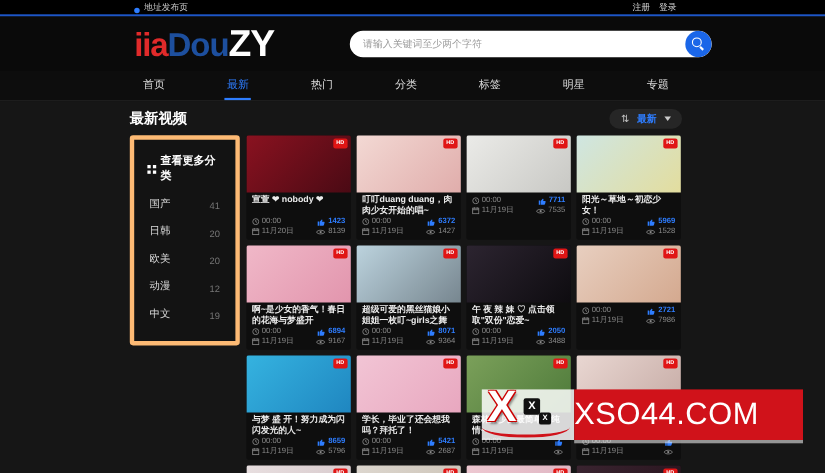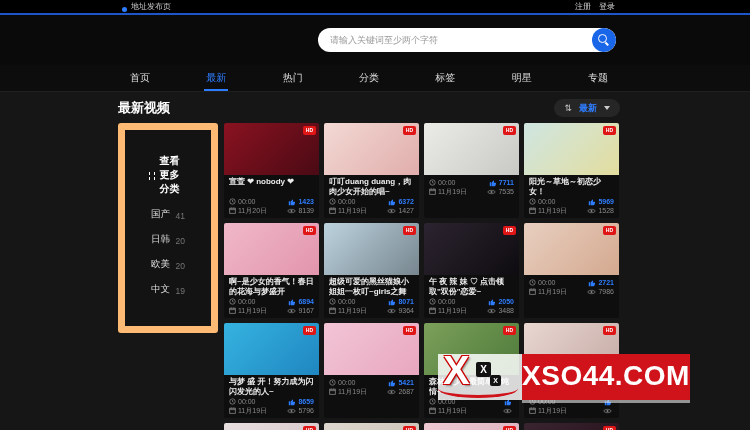--- a/index.html
+++ b/index.html
@@ -11,21 +11,21 @@
   .topbar-left{display:flex;align-items:flex-end;gap:4px}
   .dot{width:5px;height:5px;border-radius:50%;background:#2e7dff}
   .topbar-right{display:flex;gap:8px}
   .toplink{cursor:pointer;color:#d5d5d5}
   
   .header{height:50px;background:#0a0a0a;position:relative}
   .logo{position:absolute;left:122px;top:6px;font-weight:bold;font-size:30px;letter-spacing:-1px;cursor:pointer;line-height:38px}
   .logo .l-red{color:#e02a2a}
   .logo .l-blue{color:#1d4f9e}
   .logo .l-white{color:#fff;font-size:34px}
-  .search{position:absolute;left:318px;top:13px;width:298px;height:24px;background:#fff;border-radius:12px;
+  .search{position:absolute;left:318px;top:13px;width:329px;height:24px;background:#fff;border-radius:12px;
           display:flex;align-items:center;overflow:hidden}
   .search input{flex:1;border:none;outline:none;background:transparent;font-size:9px;padding:0 12px;color:#333;
                 font-family:"Liberation Sans",sans-serif}
   .search input::placeholder{color:#9a9a9a}
   .search-btn{width:24px;height:24px;border-radius:50%;background:#1a66e8;border:none;display:flex;
               align-items:center;justify-content:center;cursor:pointer;flex:0 0 auto}
   .mag{width:7px;height:7px;border:1.5px solid #fff;border-radius:50%;position:relative;margin:-3px 0 0 -3px;display:block}
   .mag::after{content:"";position:absolute;width:4px;height:1.5px;background:#fff;transform:rotate(45deg);right:-3px;bottom:-2px}
   
   .nav{height:26px;background:#0d0d0d;border-bottom:1px solid #202020;display:flex;
@@ -35,21 +35,21 @@
   
   .main{padding:6px 0 0 118px;width:502px}
   .head-row{display:flex;justify-content:space-between;align-items:center;height:20px;margin-bottom:5px}
   .page-title{margin:0;font-size:13px;color:#fff;font-weight:bold}
   .sort{display:flex;align-items:center;gap:7px;background:#262626;border-radius:10px;height:18px;
         padding:0 10px;font-size:9px;color:#c5c5c5;cursor:pointer}
   .sort .sort-label{color:#2e7dff;font-weight:bold}
   .caret{width:0;height:0;border-left:3px solid transparent;border-right:3px solid transparent;border-top:4px solid #ccc;display:block}
   .content{display:flex;align-items:flex-start}
   
-  .sidebar{width:100px;box-sizing:border-box;background:#131313;border:7px solid #fdba74;border-radius:3px;padding:24px}
+  .sidebar{width:100px;box-sizing:border-box;background:#131313;border:4px solid #fdba74;border-radius:3px;padding:12px}
   .sb-title{display:flex;align-items:center;gap:5px;font-size:10px;font-weight:bold;color:#fff;margin-bottom:6px}
   .grid-ic{width:3px;height:3px;background:#fff;box-shadow:5px 0 0 #fff,0 5px 0 #fff,5px 5px 0 #fff;margin:0 4px 4px 0;display:block}
   .sb-item{display:flex;justify-content:space-between;align-items:flex-end;padding:6px 2px;font-size:9.5px;color:#ddd;cursor:pointer}
   .sb-count{color:#767676;font-size:8.5px}
   
   .grid{display:grid;grid-template-columns:repeat(4,95px);gap:5px;margin-left:6px}
   .card{background:#0e0e0e;border-radius:2px;overflow:hidden;cursor:pointer}
   .thumb{height:52px;position:relative;background:#333}
   .thumb.stripes{background-image:repeating-linear-gradient(90deg,rgba(0,0,0,.28) 0 3px,rgba(255,255,255,.05) 3px 8px)}
   .badge{position:absolute;top:3px;right:3px;background:#e01515;color:#fff;font-size:5px;line-height:1;
@@ -63,39 +63,42 @@
   
   .watermark{position:absolute;left:438px;top:354px;height:46px;display:flex;z-index:9}
   .wm-logo{width:84px;background:rgba(255,255,255,.84);position:relative;overflow:hidden}
   .wm-x{position:absolute;left:5px;top:-6px;font-size:40px;font-weight:900;color:#fff;
         text-shadow:1px 1px 0 #c00,-1px -1px 0 #c00,1px -1px 0 #c00,-1px 1px 0 #c00,2px 2px 2px rgba(0,0,0,.4)}
   .wm-sq{position:absolute;background:#111;color:#fff;font-weight:900;border-radius:2px;display:flex;
          align-items:center;justify-content:center}
   .wm-sq1{width:15px;height:15px;left:38px;top:8px;font-size:10px}
   .wm-sq2{width:11px;height:11px;left:52px;top:21px;font-size:7px}
   .wm-swoosh{position:absolute;left:0;bottom:2px;width:80px;height:16px;border-bottom:3px solid #d0121a;border-radius:50%}
-  .wm-band{width:168px;background:#d0121a;color:#fff;font-weight:700;font-size:28px;line-height:44px;
-           text-align:center;letter-spacing:.5px;position:relative}
+  .wm-band{width:208px;background:#d0121a;color:#fff;font-weight:400;font-size:28px;line-height:44px;
+           text-align:left;letter-spacing:.5px;position:relative}
   .wm-band::after{content:"";position:absolute;left:0;right:0;bottom:-3px;height:3px;background:rgba(235,235,235,.6)}
 </style>
 </head>
 <body>
 
 <div class="topbar">
   <div class="topbar-left">
     <span class="dot"></span>
     <span>地址发布页</span>
   </div>
   <div class="topbar-right">
     <span class="toplink">注册</span>
     <span class="toplink">登录</span>
   </div>
 </div>
 
 <div class="header">
+  <div class="logo">
+    <span class="l-red">iia</span><span class="l-blue">Dou</span><span class="l-white">ZY</span>
+  </div>
   <div class="search">
     <input type="text" placeholder="请输入关键词至少两个字符" style="">
     <button class="search-btn">
       <span class="mag"></span>
     </button>
   </div>
 </div>
 
 <nav class="nav">
     <div class="nav-item">首页</div>
@@ -129,20 +132,24 @@
           </div>
           <div class="sb-item">
             <span>日韩</span>
             <span class="sb-count">20</span>
           </div>
           <div class="sb-item">
             <span>欧美</span>
             <span class="sb-count">20</span>
           </div>
           <div class="sb-item">
+            <span>动漫</span>
+            <span class="sb-count">12</span>
+          </div>
+          <div class="sb-item">
             <span>中文</span>
             <span class="sb-count">19</span>
           </div>
         </div>
     </aside>
     <div class="grid">
   <article class="card">
     <div class="thumb stripes" style="background: linear-gradient(135deg, rgb(138, 18, 32), rgb(74, 10, 20));">
       <span class="badge">HD</span>
     </div>
@@ -498,20 +505,21 @@
         </span>
       </div>
     </div>
   </article>
 
   <article class="card">
     <div class="thumb" style="background: linear-gradient(135deg, rgb(242, 197, 213), rgb(232, 167, 191));">
       <span class="badge">HD</span>
     </div>
     <div class="card-body">
+      <h3 class="title">学长，毕业了还会想我吗？拜托了！</h3>
       <div class="stat-row">
         <span class="stat time">
           <svg width="7" height="7" viewBox="0 0 8 8">
             <circle cx="4" cy="4" r="3.1" fill="none" stroke="#888" stroke-width="0.9"></circle>
             <path d="M4 2.3V4l1.3.8" stroke="#888" stroke-width="0.9" fill="none"></path>
           </svg>
           <span class="val">00:00</span>
         </span>
         <span class="stat likes">
           <svg width="8" height="8" viewBox="0 0 10 10">

